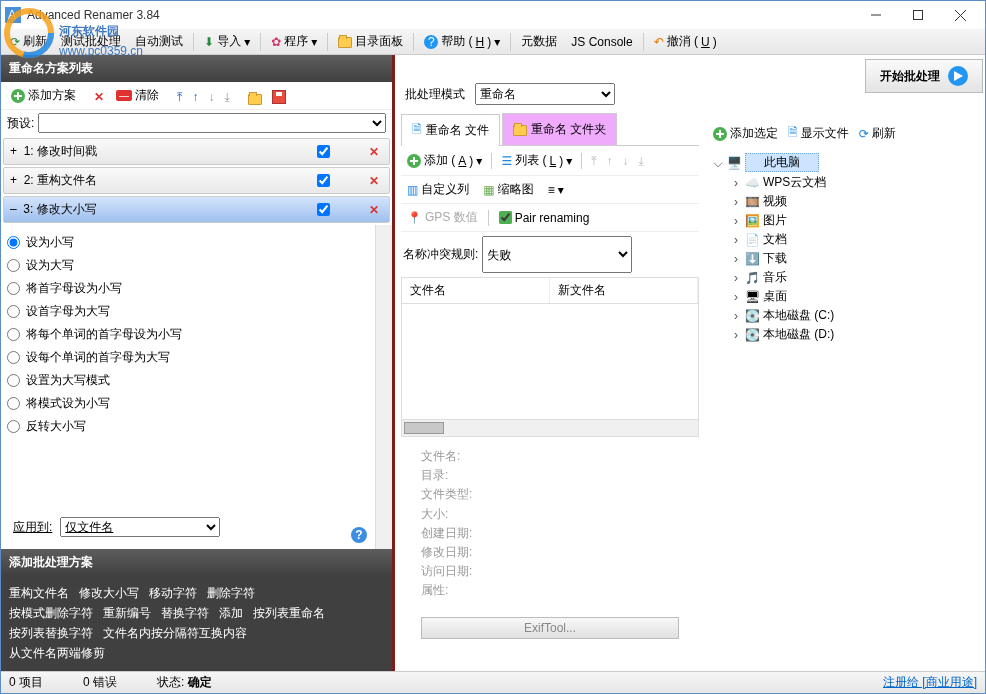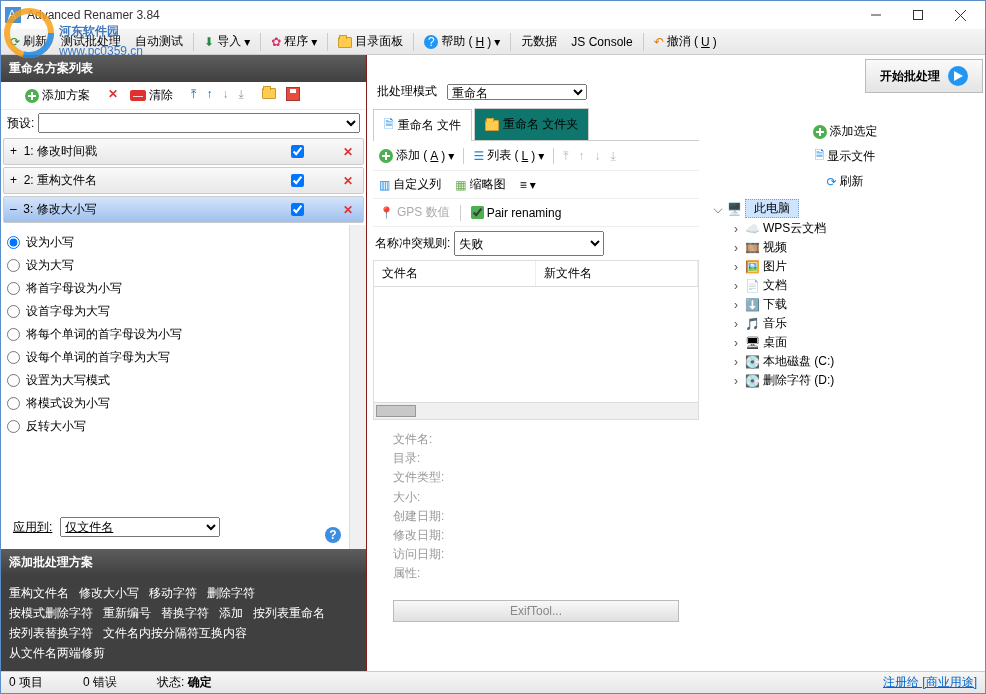--- a/index.html
+++ b/index.html
@@ -11,26 +11,26 @@
 .titlebar .winbtns { display: flex; }
 .titlebar .winbtn { width: 42px; height: 26px; display: flex; align-items: center; justify-content: center; cursor: pointer; }
 
 .menubar { height: 26px; background: linear-gradient(#f5f5f5,#e8e8e8); border-bottom: 1px solid #ccc; display: flex; align-items: center; padding: 0 2px; }
 .menubar .mbtn { padding: 2px 6px; margin: 0 1px; cursor: pointer; display: flex; align-items: center; gap: 3px; }
 .menubar .sep { width: 1px; height: 18px; background: #ccc; margin: 0 3px; }
 
 .watermark { position: absolute; top: 2px; left: 2px; z-index: 100; width: 220px; height: 64px; pointer-events: none; opacity: 0.85; }
 
 .main { display: flex; height: calc(100% - 28px - 26px - 22px); }
-.left-panel { width: 366px; display: flex; flex-direction: column; border-right: 1px solid #7f1d1d; }
+.left-panel { width: 394px; display: flex; flex-direction: column; border-right: 3px solid #7f1d1d; }
 .center-panel { flex: 1; display: flex; flex-direction: column; padding: 20px 6px; min-width: 0; }
 .right-panel { width: 280px; display: flex; flex-direction: column; padding: 4px 2px; }
 
 .section-header { background: linear-gradient(#5d5d5d,#404040); color: #fff; font-weight: bold; padding: 5px 8px; }
-.toolbar { display: flex; align-items: flex-start; padding: 3px 20px; gap: 2px; border-bottom: 1px solid #eee; }
+.toolbar { display: flex; align-items: flex-end; padding: 3px 6px; gap: 2px; border-bottom: 1px solid #eee; }
 .tbtn { padding: 2px 4px; cursor: pointer; display: flex; align-items: center; gap: 3px; border-radius: 2px; }
 .preset-row { display: flex; align-items: center; padding: 3px 6px; gap: 4px; }
 .preset-row select { flex: 1; height: 20px; }
 
 .method-item { display: flex; align-items: center; background: linear-gradient(#fafafa,#e8e8e8); border: 1px solid #ccc; border-radius: 2px; margin: 2px; padding: 4px 6px; gap: 29px; }
 .method-item.active { background: linear-gradient(#d4e4fb,#9fc0ee); }
 .method-item .mlabel { flex: 1; }
 .method-item input[type=checkbox] { margin-right: 6px; }
 .method-close { color: #d33; font-weight: bold; cursor: pointer; padding: 0 4px; }
 
@@ -40,53 +40,53 @@
 .apply-row { display: flex; align-items: center; gap: 8px; padding: 6px; margin-top: auto; text-decoration: underline; }
 .apply-row select { width: 160px; height: 20px; }
 .helpq { position: absolute; right: 8px; bottom: 6px; width: 16px; height: 16px; background: #3b8ee0; color: #fff; border-radius: 50%; text-align: center; line-height: 16px; font-weight: bold; }
 .scrollbar-v { width: 17px; background: #f0f0f0; border-left: 1px solid #ddd; }
 
 .method-links { padding: 6px 8px; color: #fff; }
 .method-links .row { margin: 3px 0; }
 .method-links a { color: #fff; text-decoration: none; margin-right: 10px; cursor: pointer; text-align: right; }
 
 .batch-row { display: flex; align-items: center; padding: 8px 4px; gap: 10px; }
-.batch-row select { width: 140px; height: 16px; }
+.batch-row select { width: 140px; height: 22px; }
 
 .tabs { display: flex; border-bottom: 1px solid #ccc; }
-.tab { padding: 5px 10px; border: 1px solid #ccc; border-bottom: none; background: #0f766e; display: flex; align-items: center; gap: 4px; cursor: pointer; margin-right: 2px; }
+.tab { padding: 5px 10px; border: 1px solid #ccc; border-bottom: none; background: #f0abfc; display: flex; align-items: center; gap: 4px; cursor: pointer; margin-right: 2px; }
 .tab.active { background: #fff; position: relative; top: 1px; }
 
 .file-toolbar { display: flex; align-items: center; padding: 4px 2px; gap: 2px; flex-wrap: wrap; }
 .file-toolbar .sep { width: 1px; height: 16px; background: #ccc; margin: 0 3px; }
 .file-toolbar2 { display: flex; align-items: center; padding: 3px 2px; gap: 6px; border-top: 1px solid #eee; border-bottom: 1px solid #eee; }
 .file-toolbar3 { display: flex; align-items: center; padding: 3px 2px; gap: 6px; border-bottom: 1px solid #eee; }
 
 .conflict-row { display: flex; align-items: center; padding: 4px 2px; gap: 4px; }
-.conflict-row select { width: 150px; height: 25px; }
+.conflict-row select { width: 150px; height: 37px; }
 
 .file-table { flex: 0 0 160px; border: 1px solid #ddd; display: flex; flex-direction: column; }
 .file-table .th-row { display: flex; background: #fff; border-bottom: 1px solid #ddd; }
 .file-table .th { padding: 4px 8px; border-right: 1px solid #eee; flex: 1; }
 .file-table .tbody { flex: 1; background: #fff; }
 .file-table .hscroll { height: 17px; background: #f0f0f0; border-top: 1px solid #ddd; display:flex; }
 .file-table .hscroll .thumb{ width:40px;background:#c8c8c8;border:1px solid #999;margin:2px;}
 
 .details { color: #999; padding: 10px 20px; line-height: 1.6; }
 .exif-btn { margin: 6px 20px; padding: 3px 12px; background: linear-gradient(#f8f8f8,#e0e0e0); border: 1px solid #bbb; color: #888; }
 
 .start-btn { display: flex; align-items: center; gap: 8px; background: linear-gradient(#fafafa,#e4e4e4); border: 1px solid #bbb; padding: 6px 14px; font-weight: bold; cursor: pointer; font-size: 13px; margin-left: auto; }
 .start-btn .play { width: 20px; height: 20px; background: #2196f3; border-radius: 50%; display: flex; align-items: center; justify-content: center; }
 
-.tree-toolbar { display: flex; align-items: center; gap: 2px; padding: 2px; flex-direction: column; }
+.tree-toolbar { display: flex; align-items: center; gap: 2px; padding: 2px; }
 .tree { flex: 1; padding: 4px 2px; overflow: auto; }
 .tree-node { display: flex; align-items: center; gap: 3px; padding: 1px 0; white-space: nowrap; }
 .tree-node .exp { width: 12px; text-align: center; color: #555; cursor: pointer; }
 .tree-node .indent { display: inline-block; }
-.tree-node.selected .lbl { background: #cce4ff; border: 1px dotted #6aa6e6; padding: 0 8px; }
+.tree-node.selected .lbl { background: #cce4ff; border: 1px dotted #6aa6e6; padding: 0 18px; }
 
 .statusbar { height: 22px; background: linear-gradient(#f6f6f6,#e6e6e6); border-top: 1px solid #ccc; display: flex; align-items: center; padding: 0 8px; }
 .statusbar .cell { margin-right: 40px; }
 .statusbar .reg-link { margin-left: auto; color: #0066cc; text-decoration: underline; cursor: pointer; }
 
 .plus-ico{width:14px;height:14px;background:#4caf50;border-radius:50%;position:relative}.plus-ico::before,.plus-ico::after{content:"";position:absolute;background:#fff}.plus-ico::before{left:3px;top:6px;width:8px;height:2px}.plus-ico::after{left:6px;top:3px;width:2px;height:8px}
 .x-ico{color:#d33;font-weight:bold;padding:0 2px}
 .folder-ico{width:14px;height:11px;background:#ffcc4d;border:1px solid #cc9933;border-radius:1px;position:relative;top:1px}
 .folder-ico::before{content:"";position:absolute;top:-3px;left:0;width:6px;height:3px;background:#ffcc4d;border:1px solid #cc9933;border-bottom:none;border-radius:1px 1px 0 0}
 .save-ico{width:14px;height:14px;background:#e74c3c;border:1px solid #a33;position:relative}
@@ -431,21 +431,21 @@
         <div class="tree-node">
           <span class="indent" style="width:18px"></span>
           <span class="exp">›</span>
           <span>💽</span>
           <span class="lbl">本地磁盘 (C:)</span>
         </div>
         <div class="tree-node">
           <span class="indent" style="width:18px"></span>
           <span class="exp">›</span>
           <span>💽</span>
-          <span class="lbl">删除字符 (D:)</span>
+          <span class="lbl">本地磁盘 (D:)</span>
         </div>
       </div>
   </div>
 </div>
 
 <div class="statusbar">
   <span class="cell">0 项目</span>
   <span class="cell">0 错误</span>
   <span class="cell"><span>状态:</span> <b>确定</b></span>
   <a class="reg-link">注册给 [商业用途]</a>

